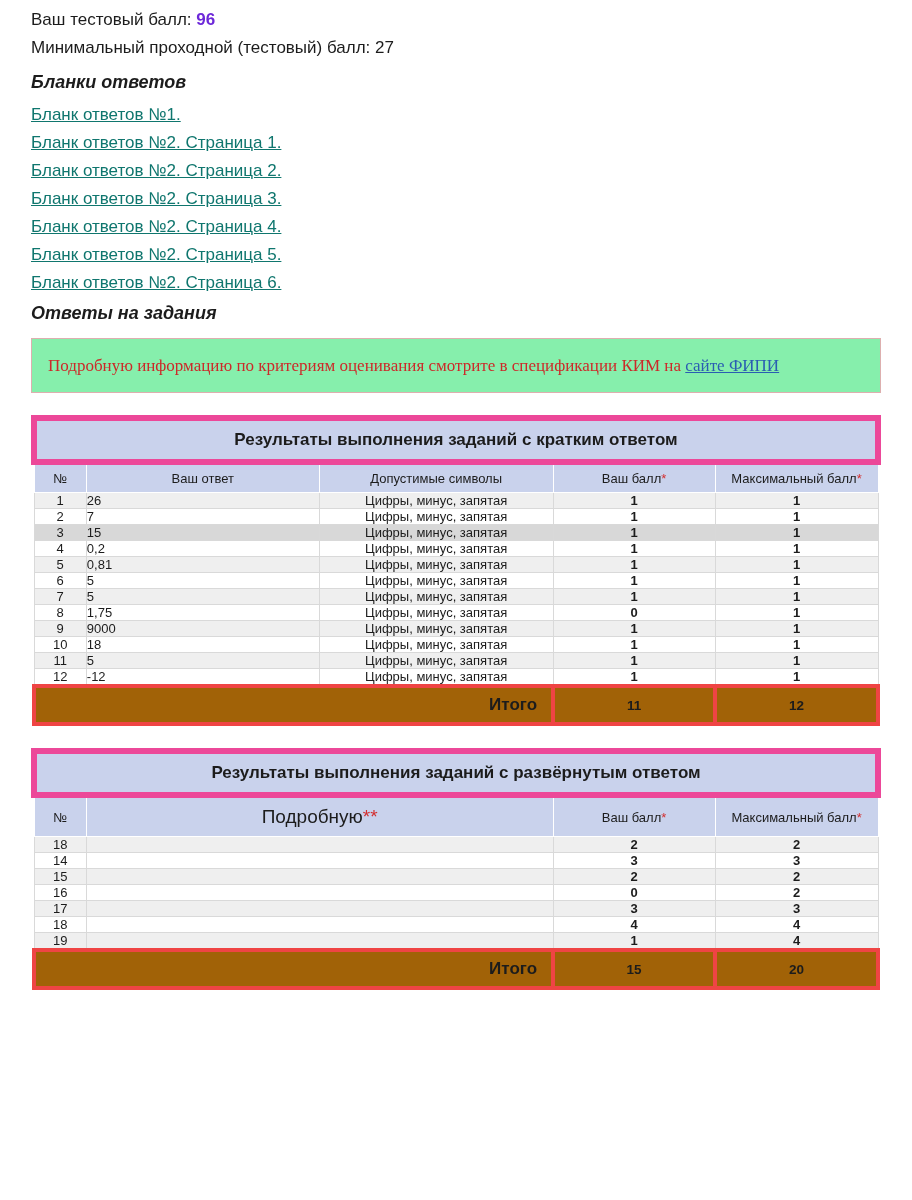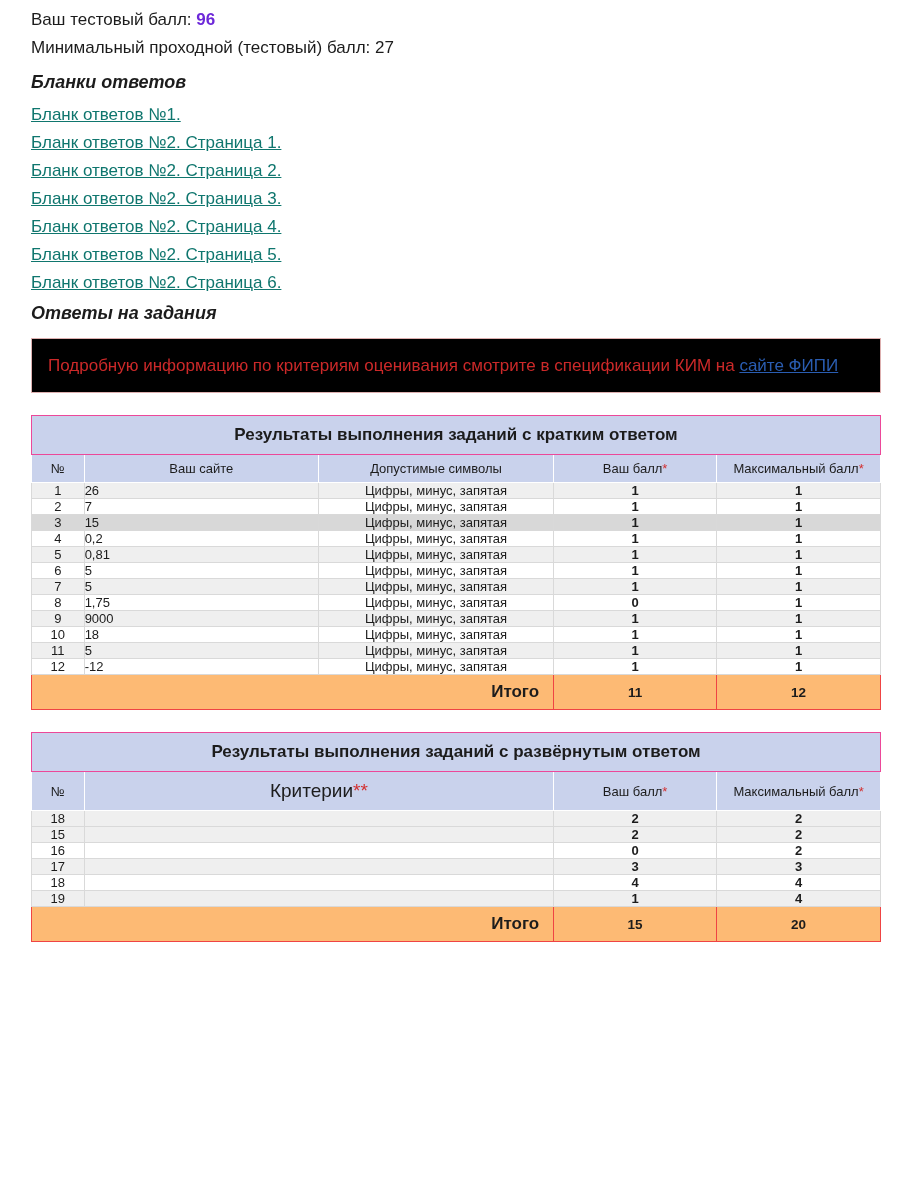--- a/index.html
+++ b/index.html
@@ -23,46 +23,47 @@
     display: table;
     font-size: 17px;
     line-height: 20px;
     margin-bottom: 8px;
     color: #0f766e;
     text-decoration: underline;
     cursor: pointer;
   }
   .notice-box {
     border: 1px solid #ddafaf;
-    background: #000000;
+    background: #86efac;
     color: #cc2929;
     font-size: 17px;
     line-height: 27px;
     padding: 13px 16px;
     margin: 14px 0 22px 0;
+    font-family: Liberation Serif, serif;
   }
   .notice-box a {
     color: #2a5db2;
     text-decoration: underline;
     cursor: pointer;
   }
   table.results {
     width: 100%;
     border-collapse: collapse;
     border: 1px solid #a3b0d4;
     margin-bottom: 22px;
   }
   table.results th, table.results td { padding: 0; }
   tr.title-row th {
     background: #c9d2ec;
     font-size: 17px;
     font-weight: bold;
     text-align: center;
     padding: 9px 6px;
-    border: 1px solid #ec4899;
+    border: 6px solid #ec4899;
   }
   tr.head-row th {
     background: #c9d2ec;
     font-size: 13px;
     font-weight: normal;
     text-align: center;
     padding: 6px 4px;
     border: 1px solid #ffffff;
     border-top-color: #eef1f9;
   }
@@ -75,22 +76,22 @@
   }
   tbody tr.odd td { background: #efefef; }
   tbody tr.even td { background: #ffffff; }
   tbody tr.hl td { background: #d8d8d8; }
   td.c-num { text-align: center; width: auto; }
   td.c-ans { text-align: left; }
   td.c-sym { text-align: center; }
   td.c-val { text-align: center; font-weight: bold; }
   td.c-crit { }
   tr.foot-row td {
-    background: #fdba74;
-    border: 1px solid #ef4444;
+    background: #a16207;
+    border: 4px solid #ef4444;
     padding: 7px 8px;
   }
   td.total-label {
     text-align: right;
     font-size: 17px;
     font-weight: bold;
     padding-right: 14px !important;
   }
   td.total-val {
     text-align: center;
@@ -139,21 +140,21 @@
       <col style="width:27.7%">
       <col style="width:19.2%">
       <col style="width:19.3%">
     </colgroup>
     <thead>
       <tr class="title-row">
         <th colspan="5">Результаты выполнения заданий с кратким ответом</th>
       </tr>
       <tr class="head-row">
         <th>№</th>
-        <th>Ваш сайте</th>
+        <th>Ваш ответ</th>
         <th>Допустимые символы</th>
         <th><span>Ваш балл</span><span class="red">*</span></th>
         <th><span>Максимальный балл</span><span class="red">*</span></th>
       </tr>
     </thead>
     <tbody>
         <tr class="odd">
           <td class="c-num">1</td>
           <td class="c-ans">26</td>
           <td class="c-sym">Цифры, минус, запятая</td>
@@ -253,31 +254,37 @@
       <col style="width:55.3%">
       <col style="width:19.2%">
       <col style="width:19.3%">
     </colgroup>
     <thead>
       <tr class="title-row">
         <th colspan="4">Результаты выполнения заданий с развёрнутым ответом</th>
       </tr>
       <tr class="head-row">
         <th>№</th>
-        <th class="big-head"><span>Критерии</span><span class="red">**</span></th>
+        <th class="big-head"><span>Подробную</span><span class="red">**</span></th>
         <th><span>Ваш балл</span><span class="red">*</span></th>
         <th><span>Максимальный балл</span><span class="red">*</span></th>
       </tr>
     </thead>
     <tbody>
         <tr class="odd">
           <td class="c-num">18</td>
           <td class="c-crit"></td>
           <td class="c-val">2</td>
           <td class="c-val">2</td>
+        </tr>
+        <tr class="even">
+          <td class="c-num">14</td>
+          <td class="c-crit"></td>
+          <td class="c-val">3</td>
+          <td class="c-val">3</td>
         </tr>
         <tr class="odd">
           <td class="c-num">15</td>
           <td class="c-crit"></td>
           <td class="c-val">2</td>
           <td class="c-val">2</td>
         </tr>
         <tr class="even">
           <td class="c-num">16</td>
           <td class="c-crit"></td>

